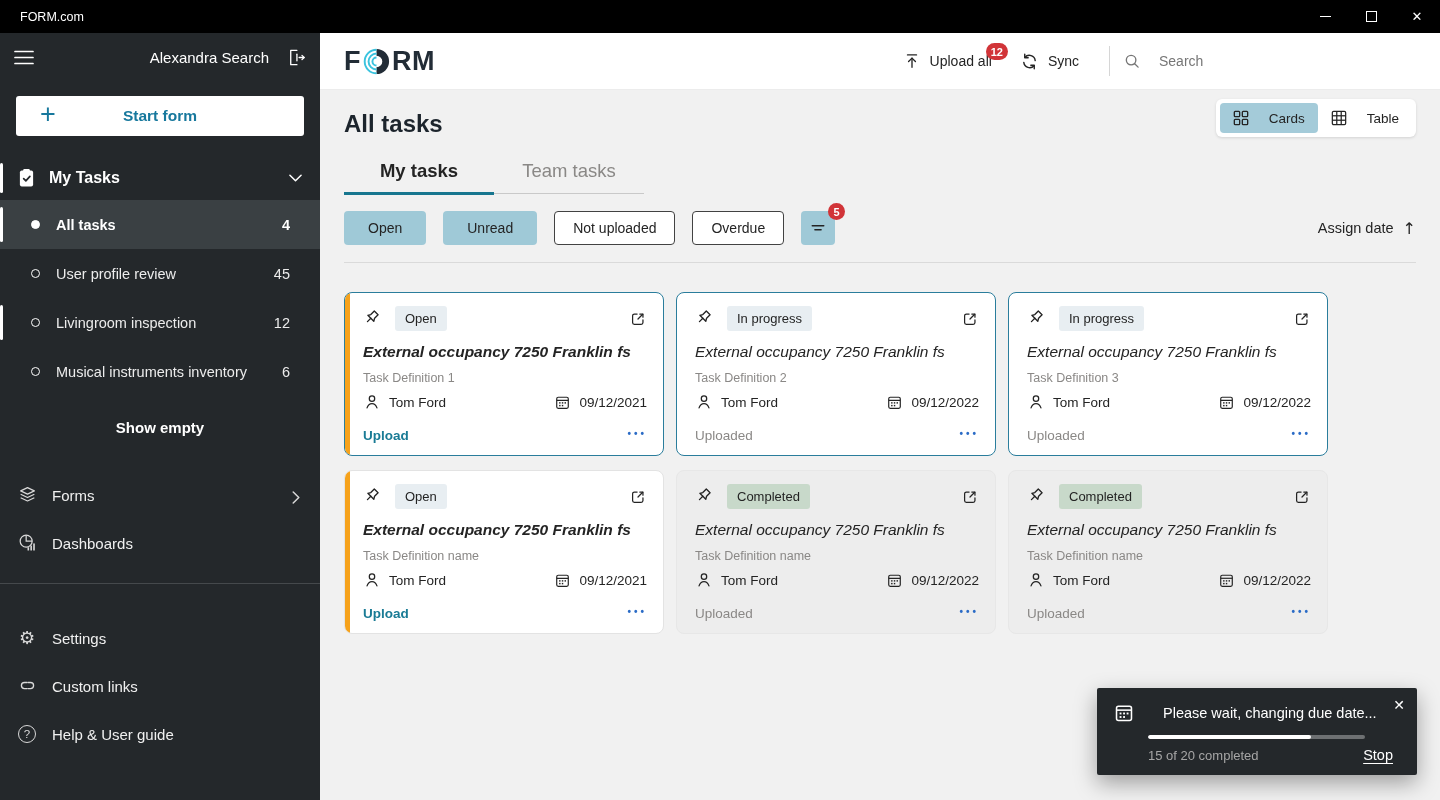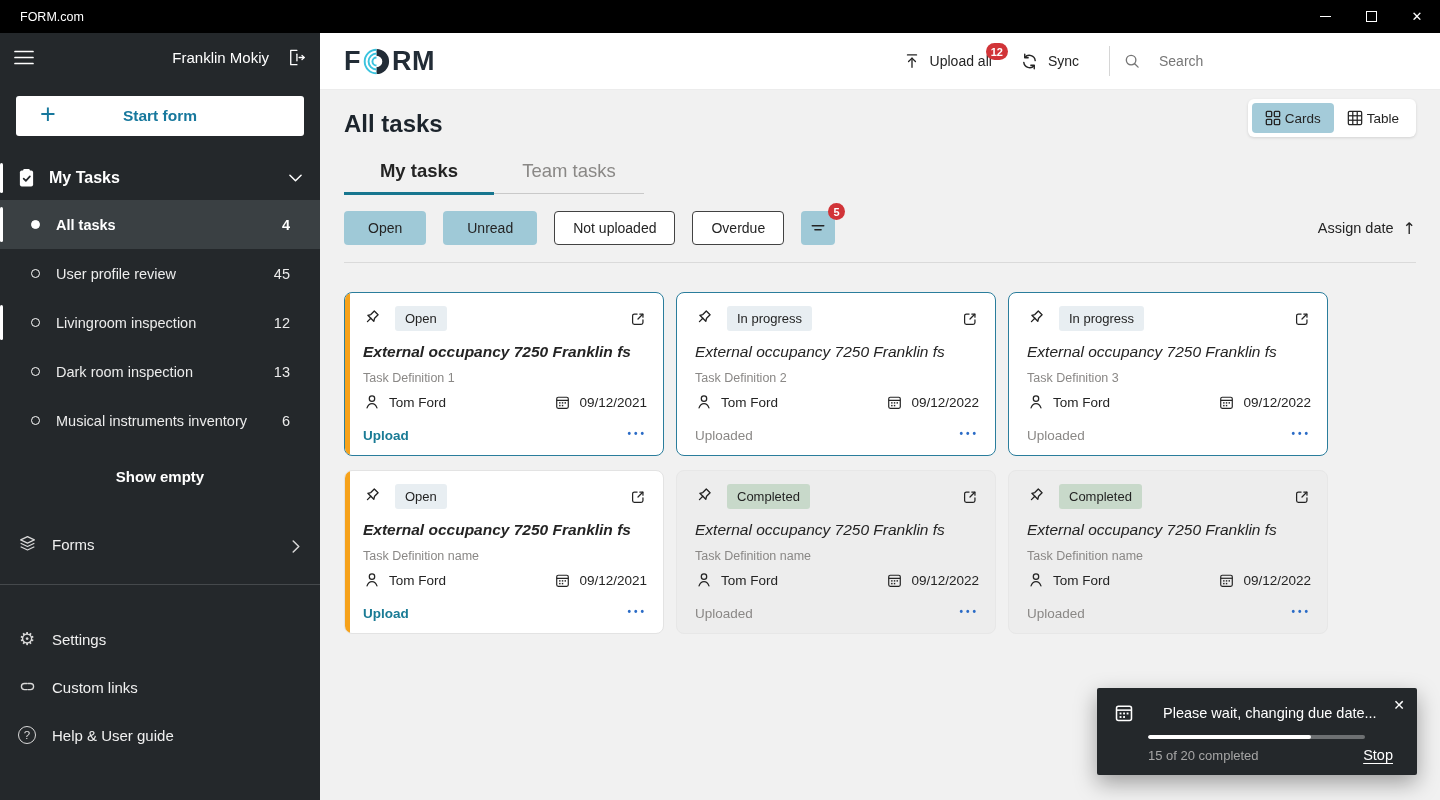--- a/index.html
+++ b/index.html
@@ -57,21 +57,21 @@
   .vdiv { width:1px; height:30px; background:#d6d6d6; }
   .searchbox { width:330px; display:flex; align-items:center; gap:18px; padding-left:13px; color:#767676; }
   .searchbox input { border:none; outline:none; background:transparent; font-size:14px; color:#242424; width:220px; font-family:inherit; }
   .searchbox input::placeholder { color:#767676; }
 
   
   .content { position:absolute; left:320px; top:90px; right:0; bottom:0; background:#f1f1f1; padding:0 24px; }
   .content-head { display:flex; align-items:flex-start; margin-top:9px; }
   .page-title { font-size:24px; font-weight:700; color:#1c242c; margin-top:11px; }
   .view-toggle { margin-left:auto; background:#fff; border-radius:6px; padding:4px; display:flex; box-shadow:0 1px 3px rgba(0,0,0,.13); }
-  .vt-btn { display:flex; align-items:center; gap:4px; font-size:13.5px; padding:7px 13px; border-radius:4px; color:#242424; }
+  .vt-btn { display:flex; align-items:center; gap:20px; font-size:13.5px; padding:7px 13px; border-radius:4px; color:#242424; }
   .vt-btn.selected { background:#a4cbd9; }
   .tabs { display:flex; width:max-content; margin-top:22px; border-bottom:1px solid #c9c9c9; }
   .tab { width:150px; text-align:center; font-size:18.5px; color:#8a8886; padding-bottom:10px; }
   .tab.active { color:#242424; font-weight:700; border-bottom:3px solid #17768f; margin-bottom:-2px; }
   .filter-row { display:flex; align-items:center; margin-top:17px; }
   .chips { display:flex; align-items:center; gap:17px; }
   .chip { height:34px; border-radius:4px; font-size:14px; color:#242424; padding:0 24px; }
   .chip.filled { background:#9fc9d7; }
   .chip.outline { background:#fff; border:1px solid #424242; padding:0 18px; }
   .filter-btn { width:34px; height:34px; border-radius:4px; background:#9fc9d7; position:relative; display:flex; align-items:center; justify-content:center; color:#242424; }
@@ -140,21 +140,21 @@
         <span style="display:flex;">
             <svg viewBox="0 0 20 15" width="20" height="15">
               <g stroke="#fff" stroke-width="1.7" stroke-linecap="round">
                 <line x1="1" y1="1.5" x2="19" y2="1.5"></line>
                 <line x1="1" y1="7.5" x2="19" y2="7.5"></line>
                 <line x1="1" y1="13.5" x2="19" y2="13.5"></line>
               </g>
             </svg>
           </span>
       </button>
-      <span class="user-name">Franklin Mokiy</span>
+      <span class="user-name">Alexandra Search</span>
       <button style="display:flex;">
         <span style="display:flex;">
             <svg viewBox="0 0 22 22" width="21" height="21">
               <g fill="none" stroke="#fff" stroke-width="1.4" stroke-linecap="round" stroke-linejoin="round">
                 <path d="M12.5 3.5 H6 V18.5 H12.5"></path>
                 <line x1="12.5" y1="7.5" x2="12.5" y2="14.5"></line>
                 <line x1="14.8" y1="11" x2="20" y2="11"></line>
                 <polyline points="17.8,8.8 20,11 17.8,13.2"></polyline>
               </g>
             </svg>
@@ -193,25 +193,20 @@
     <div class="side-item">
       <span class="bullet"></span>
       <span class="si-label">User profile review</span>
       <span class="si-count">45</span>
     </div>
     <div class="side-item">
       <span class="unread-bar"></span>
       <span class="bullet"></span>
       <span class="si-label">Livingroom inspection</span>
       <span class="si-count">12</span>
-    </div>
-    <div class="side-item">
-      <span class="bullet"></span>
-      <span class="si-label">Dark room inspection</span>
-      <span class="si-count">13</span>
     </div>
     <div class="side-item">
       <span class="bullet"></span>
       <span class="si-label">Musical instruments inventory</span>
       <span class="si-count">6</span>
     </div>
 
     <button class="show-empty">Show empty</button>
 
     <div class="side-nav first">
@@ -223,20 +218,36 @@
               <path d="M17.2 13.4 L10 16.8 2.8 13.4"></path>
             </g>
           </svg>
         </span>
       <span class="nav-label">Forms</span>
       <span class="chev-r">
           <svg viewBox="0 0 8 14" width="8" height="13">
             <path d="M1 1 L7 7 L1 13" fill="none" stroke="#d9d9d9" stroke-width="1.6" stroke-linecap="round" stroke-linejoin="round"></path>
           </svg>
         </span>
+    </div>
+    <div class="side-nav">
+      <span class="ficon">
+          <svg viewBox="0 0 20 20" width="19" height="19">
+            <g fill="none" stroke="#d9d9d9" stroke-width="1.3">
+              <circle cx="8.6" cy="8.6" r="6.3"></circle>
+              <path d="M8.6 2.3 V8.6 H14.9"></path>
+            </g>
+            <g fill="#d9d9d9">
+              <rect x="10" y="15" width="1.7" height="3.4"></rect>
+              <rect x="13" y="13.2" width="1.7" height="5.2"></rect>
+              <rect x="16" y="11" width="1.7" height="7.4"></rect>
+            </g>
+          </svg>
+        </span>
+      <span class="nav-label">Dashboards</span>
     </div>
 
     <div class="side-divider"></div>
 
     <div class="side-foot-group">
       <div class="side-nav">
         <span class="ficon gear-glyph">⚙</span>
         <span class="nav-label">Settings</span>
       </div>
       <div class="side-nav">

